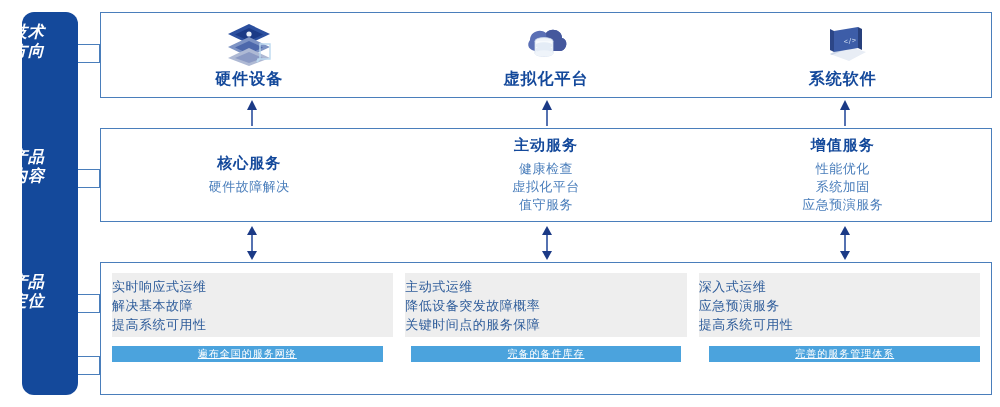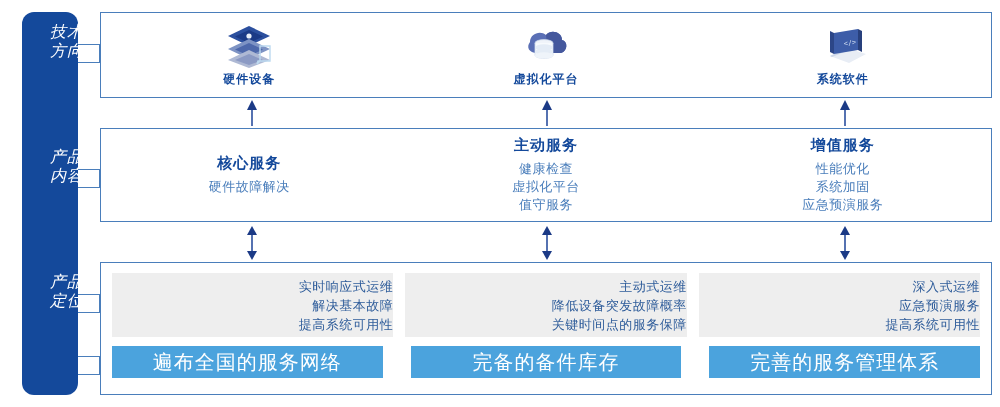--- a/index.html
+++ b/index.html
@@ -11,24 +11,23 @@
   }
   #canvas{position:relative;width:1000px;height:407px;}
 
   
   .sidebar{
     position:absolute;left:22px;top:12px;width:56px;height:383px;
     background:#14499b;border-radius:12px;
   }
   .side-label{
     position:absolute;left:0;width:56px;
-    color:#ffffff;font-weight:normal;font-size:16px;line-height:19px;
-    text-align:right;letter-spacing:1px;
+    color:#ffffff;font-weight:bold;font-size:16px;line-height:19px;
+    text-align:center;letter-spacing:1px;
     font-style:italic;
-    margin-left:28px;
   }
   .side-label .ln{display:block;}
   #side-0{top:22px;}
   #side-1{top:147px;}
   #side-2{top:272px;}
   #side-3{top:334px;}
 
   
   .conn{position:absolute;background:#4a7ebb;}
   .conn-h{height:1px;}
@@ -43,48 +42,48 @@
   #panel-content{top:128px;height:94px;}
   #panel-position{top:262px;height:133px;}
 
   .cols{display:flex;width:100%;height:100%;box-sizing:border-box;}
   .col{flex:1;display:flex;flex-direction:column;align-items:center;
        justify-content:center;box-sizing:border-box;}
 
   
   .tech-icon{width:58px;height:46px;display:block;}
   .tech-label{
-    margin-top:2px;color:#14499b;font-size:12px;font-weight:bold;
+    margin-top:2px;color:#14499b;font-size:16px;font-weight:bold;
     letter-spacing:1px;
   }
 
   
   .content-title{
     color:#14499b;font-size:15px;font-weight:bold;letter-spacing:1px;
     margin-bottom:5px;
   }
   .content-item{
     color:#4a7ebb;font-size:13px;line-height:18px;letter-spacing:0.5px;
   }
 
   
   #panel-position .cols{padding:10px 11px;flex-direction:column;}
   .pos-row{display:flex;width:100%;}
   .pos-row.top{margin-bottom:9px;}
   .pos-box{
     flex:1;background:#eeeeee;height:64px;
-    display:flex;flex-direction:column;align-items:flex-end;justify-content:center;
+    display:flex;flex-direction:column;align-items:flex-start;justify-content:center;
   }
   .pos-box + .pos-box{margin-left:12px;}
   .pos-line{color:#2e5c9a;font-size:13px;line-height:19px;letter-spacing:0.5px;}
 
   .adv-bar{
-    flex:1;background:#4ba3dd;height:32px;
+    flex:1;background:#4ba3dd;height:16px;
     display:flex;align-items:center;justify-content:center;
-    color:#ffffff;font-size:20px;letter-spacing:1px;
+    color:#ffffff;font-size:10px;letter-spacing:1px;text-decoration:underline;
   }
   .adv-bar + .adv-bar{margin-left:28px;}
 
   
   .arrow{position:absolute;}
 </style>
 </head>
 <body>
 
 <div id="canvas">

